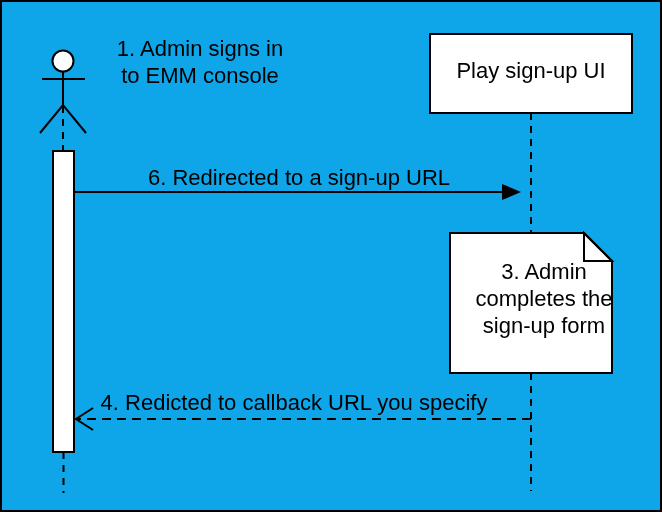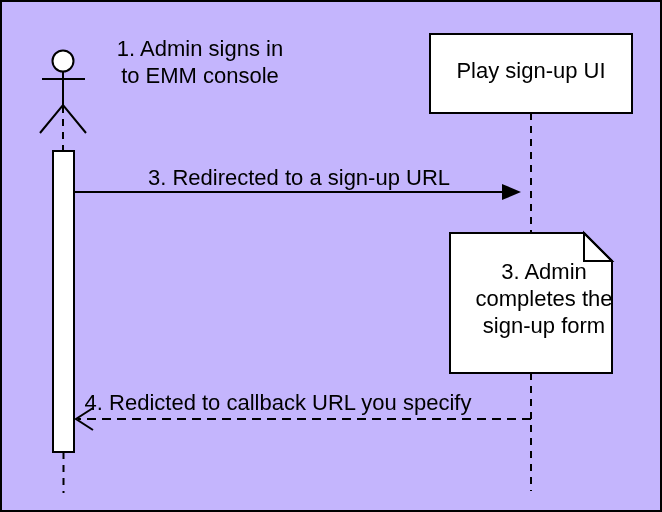--- a/index.html
+++ b/index.html
@@ -5,21 +5,21 @@
   html, body {
     margin: 0;
     padding: 0;
     background: #ffffff;
   }
   .canvas {
     position: relative;
     width: 662px;
     height: 512px;
     box-sizing: border-box;
-    background: #c4b5fd;
+    background: #0ea5e9;
     border: 2px solid #000000;
     overflow: hidden;
     font-family: "Liberation Sans", "DejaVu Sans", sans-serif;
   }
   .layer {
     position: absolute;
     left: 0;
     top: 0;
   }
   .shape {
@@ -92,20 +92,20 @@
       <line class="shape dashed-msg" x1="529" y1="417" x2="76" y2="417"></line>
       <polyline class="shape" points="91,406 74,417 91,428"></polyline>
     </g>
   </svg>
 
   <div class="label" style="left:95px; top:33px; width:206px;">1. Admin signs in
 to EMM console</div>
 
   <div class="label participant-label-box" style="left:428px; top:29px; width:202px; height:79px;">Play sign-up UI</div>
 
-  <div class="label" style="left:72px; top:162px; width:450px;">3. Redirected to a sign-up URL</div>
+  <div class="label" style="left:72px; top:162px; width:450px;">6. Redirected to a sign-up URL</div>
 
   <div class="label" style="left:448px; top:256px; width:188px;">3. Admin
 completes the
 sign-up form</div>
 
-  <div class="label" style="left:56px; top:387px; width:440px;">4. Redicted to callback URL you specify</div>
+  <div class="label" style="left:72px; top:387px; width:440px;">4. Redicted to callback URL you specify</div>
 </div>
 
 </body></html>

